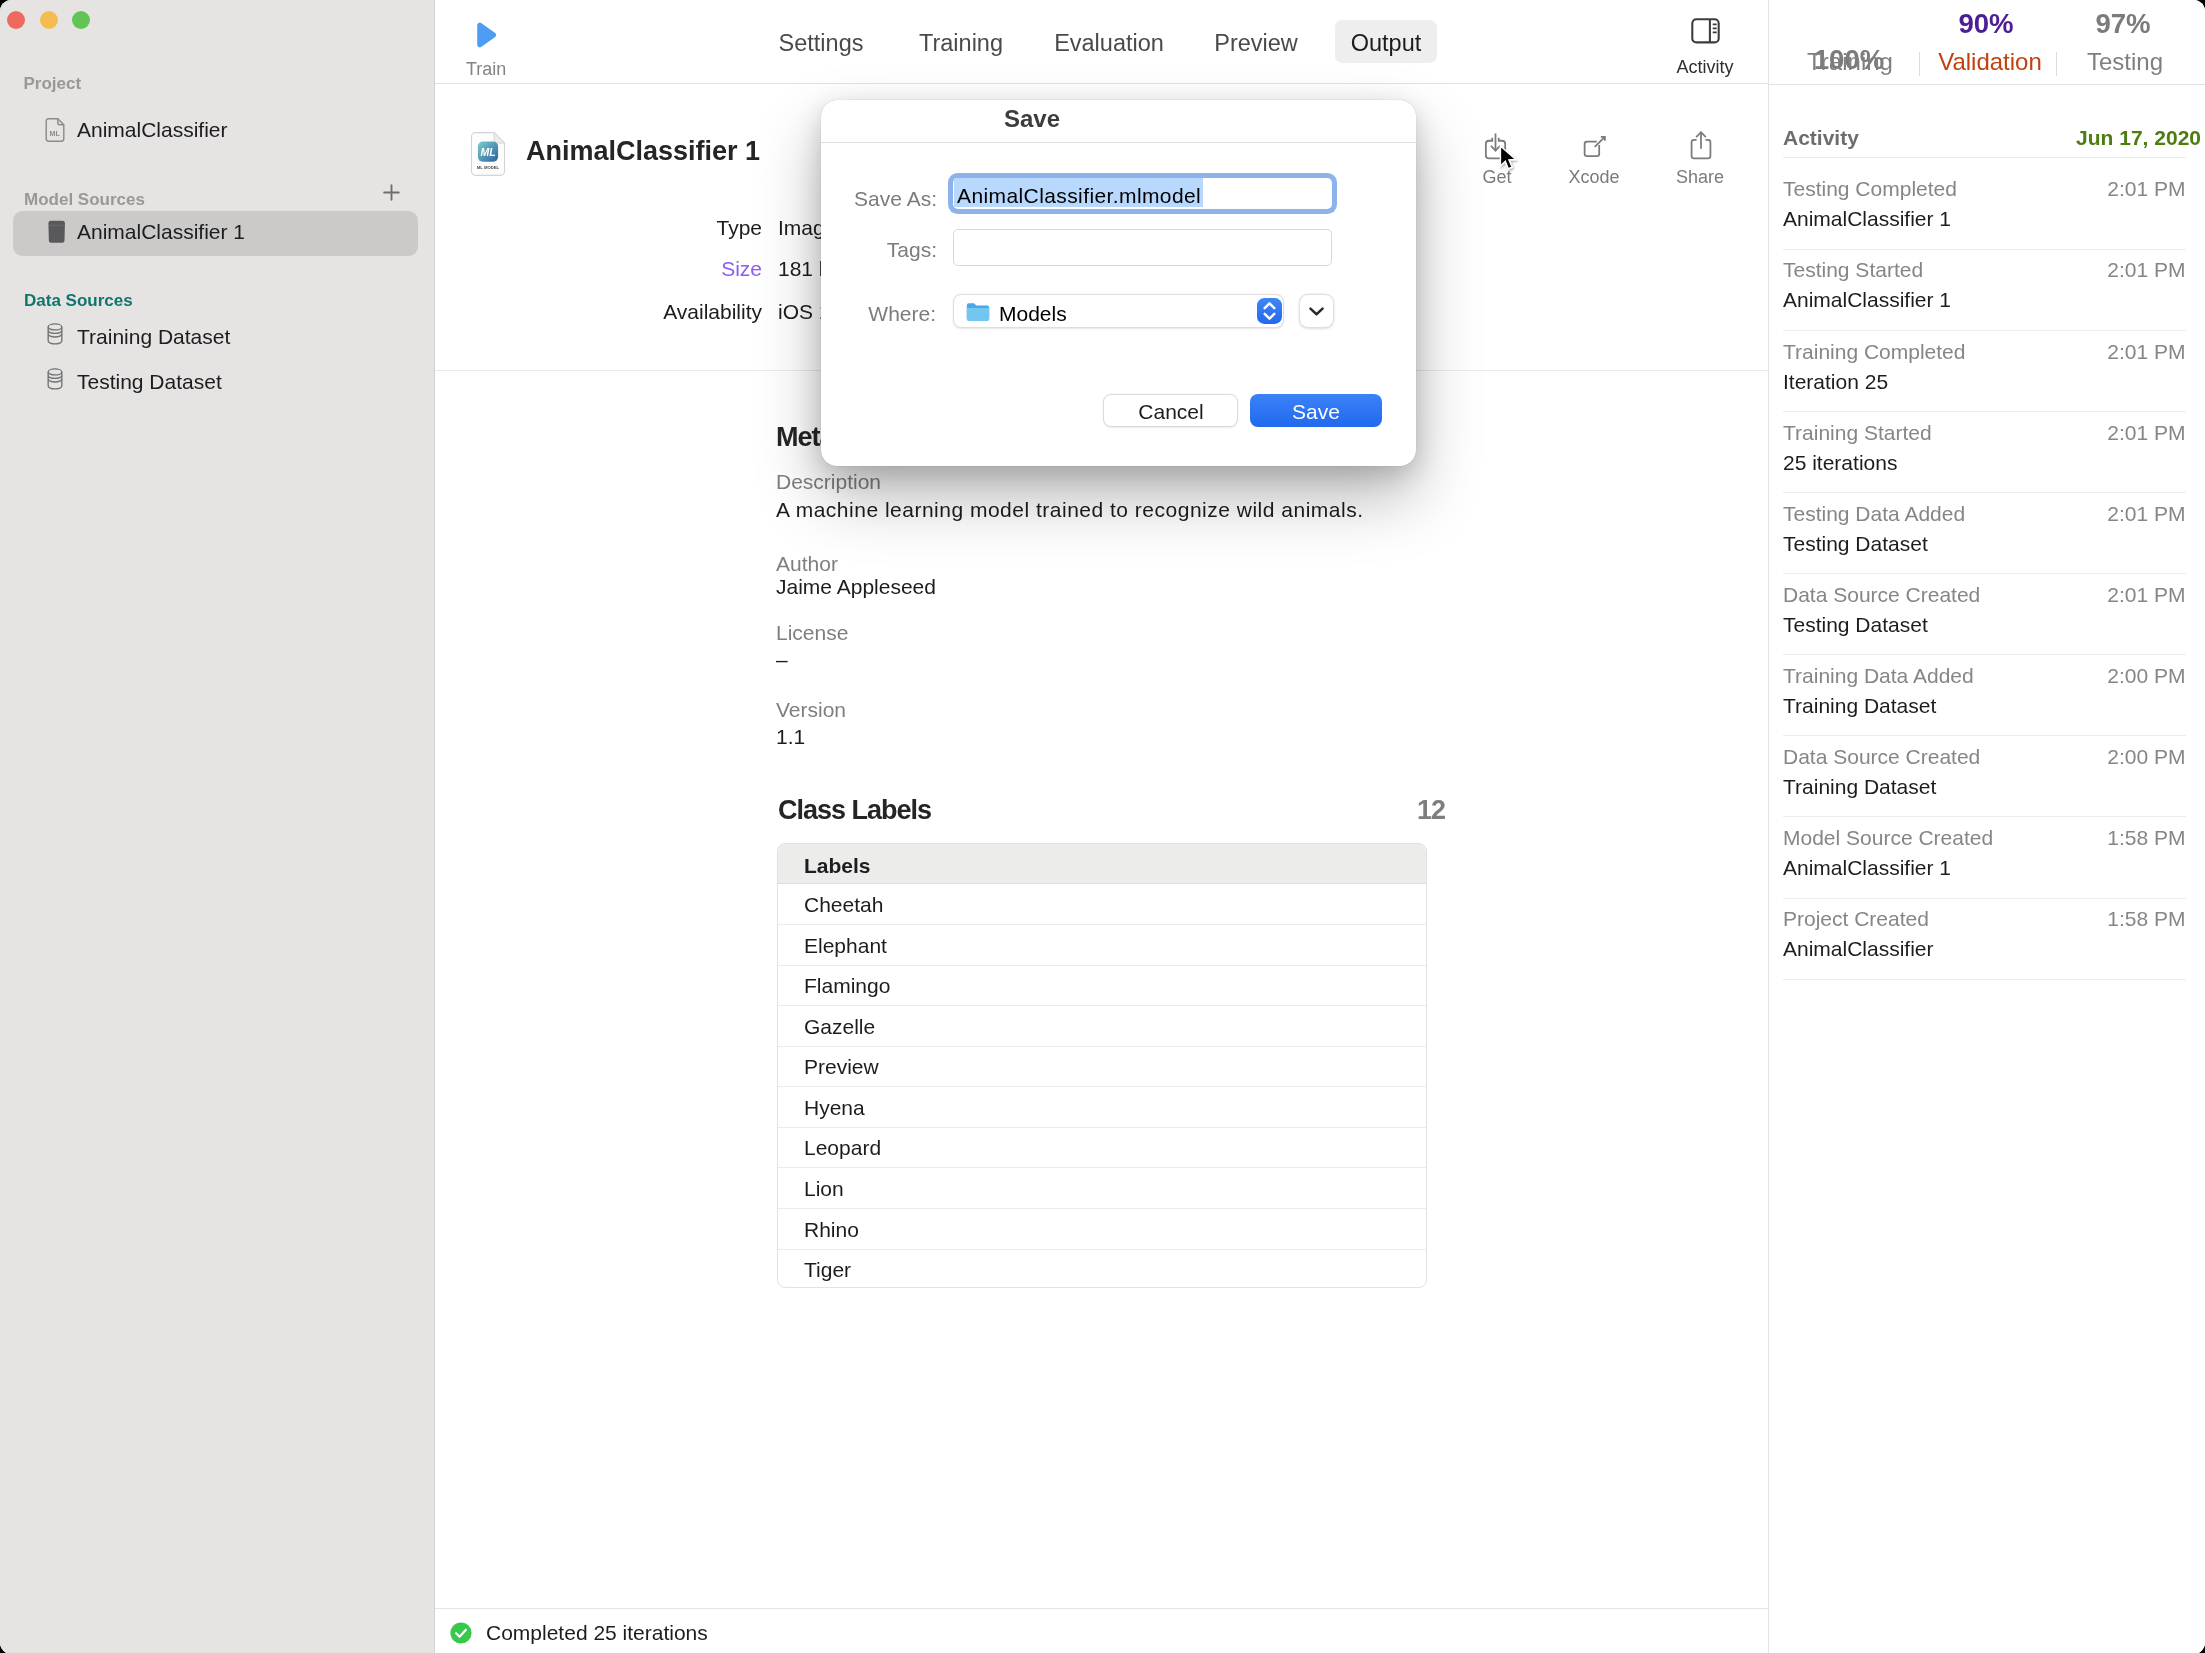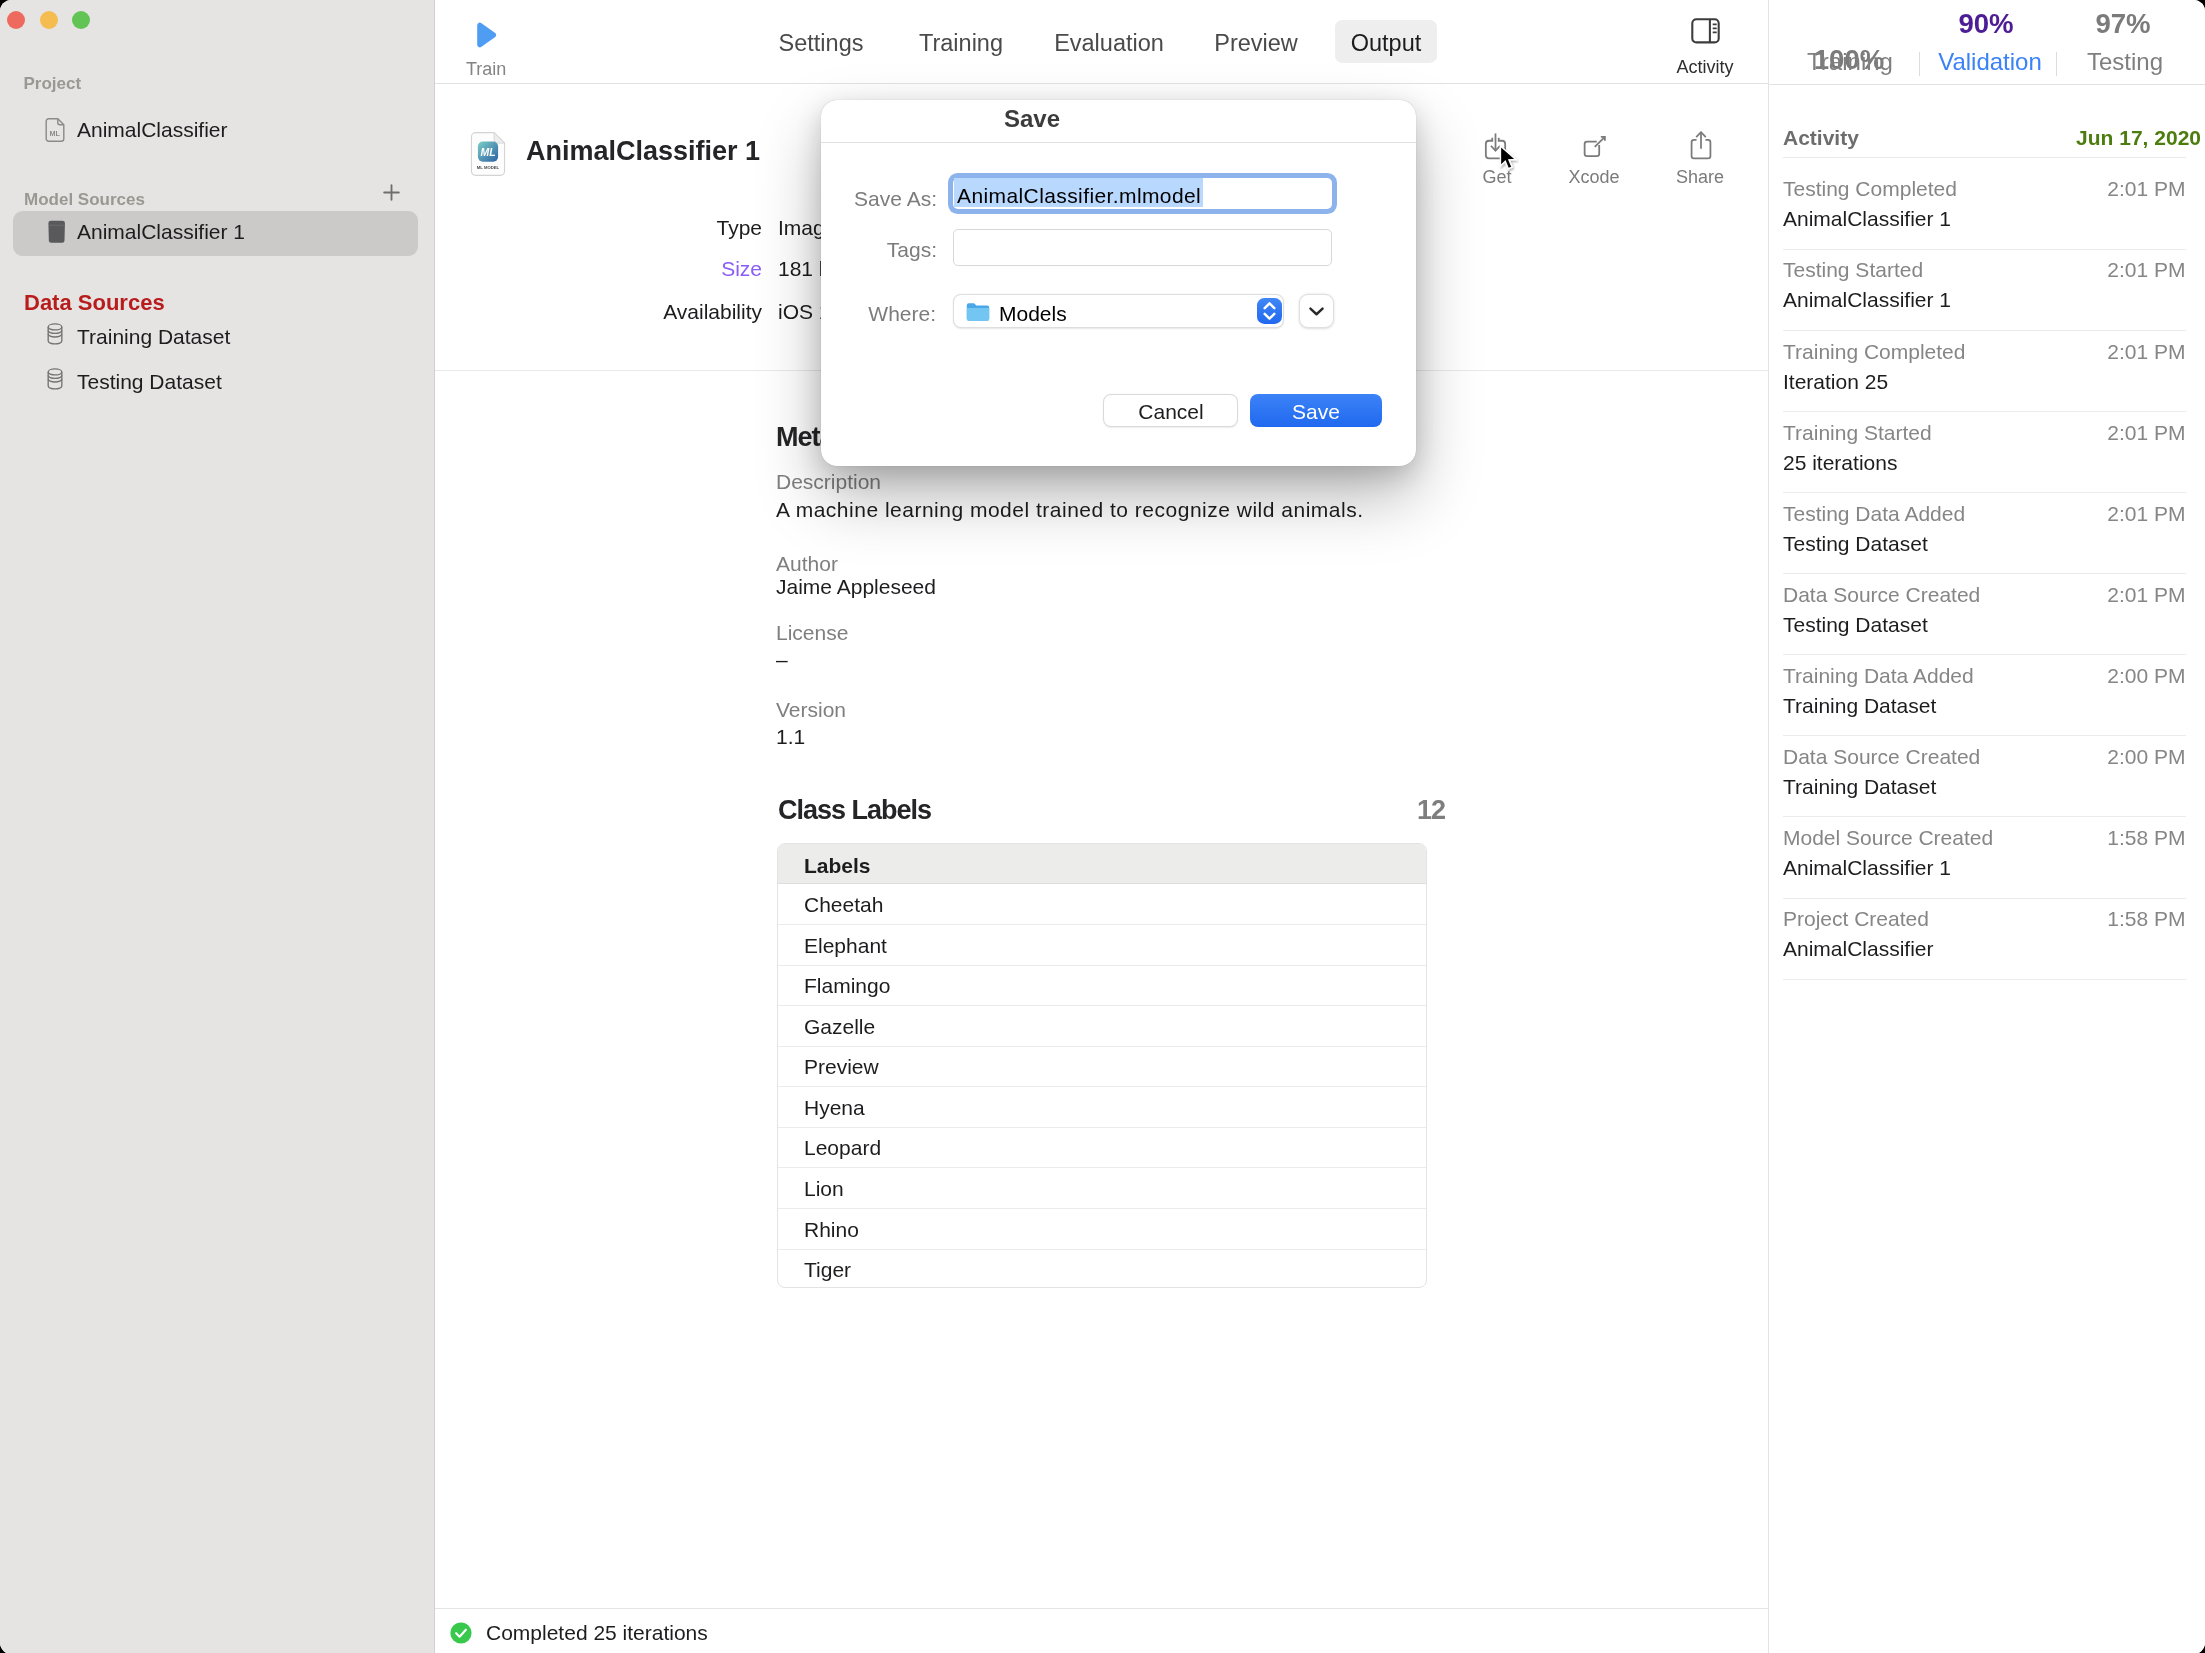--- a/index.html
+++ b/index.html
@@ -33,21 +33,21 @@
       <path d="M11 1.5 V20.5 M1.5 11 H20.5" stroke="#6e6e6e" stroke-width="2.4" stroke-linecap="round"></path>
     </svg>
 
     <div class="abs" style="left:13px;top:211px;width:405px;height:45px;border-radius:9.7px;background:#cbcac9;"></div>
     <svg class="abs" style="left:48px;top:220px;" width="17" height="23.5" viewBox="0 0 21 29">
       <path d="M3.5 1 H17.5 a3 3 0 0 1 3 3.2 L20 24.8 a3 3 0 0 1 -3 3.2 H4 a3 3 0 0 1 -3-3.2 L0.5 4.2 A3 3 0 0 1 3.5 1 Z" fill="#59595b" transform="scale(1.02,1)"></path>
       <path d="M1 6.5 H20" stroke="#6b6b6e" stroke-width="1.2"></path>
     </svg>
     <div class="t" style="left:77px;top:221px;font-size:21px;color:#1d1d1f;">AnimalClassifier 1</div>
 
-    <div class="t" style="left:24px;top:292px;font-size:22px;font-weight:bold;color:#b91c1c;">Data Sources</div>
+    <div class="t" style="left:24px;top:292px;font-size:17px;font-weight:bold;color:#0f766e;">Data Sources</div>
 
     <svg class="abs" style="left:46px;top:323px;" width="18" height="22" viewBox="0 0 23 31">
       <ellipse cx="11.5" cy="5.5" rx="9.6" ry="4.2" fill="none" stroke="#737373" stroke-width="1.9"></ellipse>
       <path d="M1.9 5.5 V15.5 c0 2.3 4.3 4.2 9.6 4.2 s9.6-1.9 9.6-4.2 V5.5" fill="none" stroke="#737373" stroke-width="1.9"></path>
       <path d="M1.9 15.5 V25.3 c0 2.3 4.3 4.2 9.6 4.2 s9.6-1.9 9.6-4.2 V15.5" fill="none" stroke="#737373" stroke-width="1.9"></path>
       <path d="M1.9 10.5 c0 2.3 4.3 4.2 9.6 4.2 s9.6-1.9 9.6-4.2" fill="none" stroke="#737373" stroke-width="1.9"></path>
     </svg>
     <div class="t" style="left:77px;top:326px;font-size:21px;color:#1d1d1f;">Training Dataset</div>
 
     <svg class="abs" style="left:46px;top:368px;" width="18" height="22" viewBox="0 0 23 31">
@@ -79,21 +79,21 @@
     <path d="M27 8 h5 M27 13 h5 M27 18 h5" stroke="#3c3c3e" stroke-width="2"></path>
   </svg>
   <div class="t" style="left:1705px;top:58px;font-size:18px;color:#2e2e30;transform:translateX(-50%);">Activity</div>
 
   <div class="abs" style="left:1768px;top:0;width:437px;height:1654px;background:#fff;border-left:0.8px solid #e3e3e3;"></div>
   <div class="abs" style="left:1769px;top:84px;width:436px;height:0.8px;background:#e2e2e2;"></div>
 
   <div class="t" style="left:1849px;top:9.7px;font-size:27.6px;font-weight:bold;color:#7b7b7b;transform:translateX(-50%);margin-top:36px;">100%</div>
   <div class="t" style="left:1850px;top:50px;font-size:24px;color:#7f7f7f;transform:translateX(-50%);">Training</div>
   <div class="t" style="left:1986px;top:9.7px;font-size:27.6px;font-weight:bold;color:#4c1d95;transform:translateX(-50%);">90%</div>
-  <div class="t" style="left:1990px;top:50px;font-size:24px;color:#3b82f6;transform:translateX(-50%);">Validation</div>
+  <div class="t" style="left:1990px;top:50px;font-size:24px;color:#c2410c;transform:translateX(-50%);">Validation</div>
   <div class="t" style="left:2123px;top:9.7px;font-size:27.6px;font-weight:bold;color:#7b7b7b;transform:translateX(-50%);">97%</div>
   <div class="t" style="left:2125px;top:50px;font-size:24px;color:#7f7f7f;transform:translateX(-50%);">Testing</div>
   <div class="abs" style="left:1919px;top:52px;width:0.8px;height:24px;background:#dcdcdc;"></div>
   <div class="abs" style="left:2056px;top:52px;width:0.8px;height:24px;background:#dcdcdc;"></div>
 
   <div class="t" style="left:1783px;top:127px;font-size:21px;font-weight:bold;color:#6d6d6d;">Activity</div>
   <div class="t" style="right:4px;top:127px;font-size:21px;font-weight:bold;color:#4d7c0f;margin-left:22px;">Jun 17, 2020</div>
   <div class="abs" style="left:1783px;top:157px;width:403px;height:0.8px;background:#ebebeb;"></div>
 
   <div id="activity-list">

